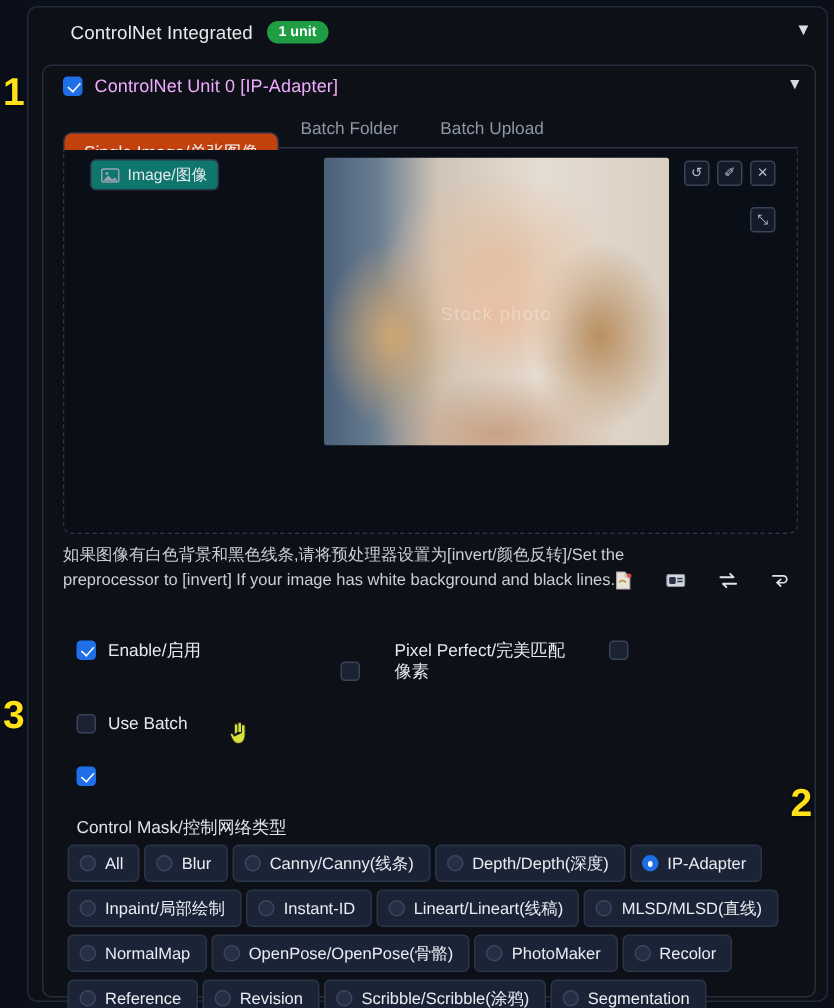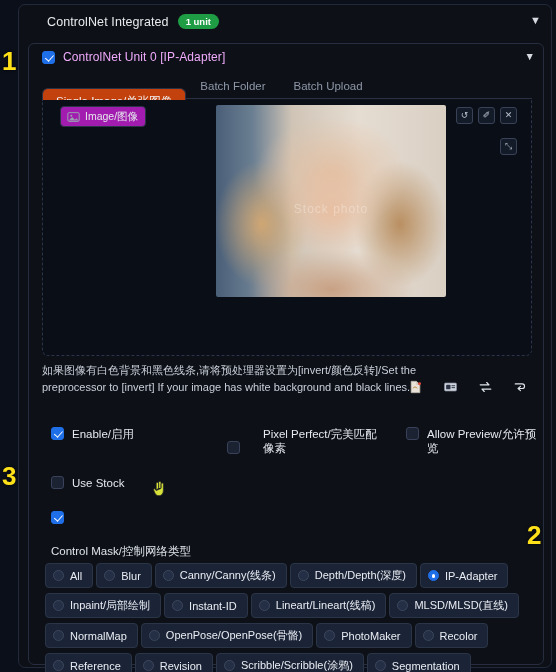--- a/index.html
+++ b/index.html
@@ -75,21 +75,21 @@
 
   
   .dropzone {
     position: absolute; left: 13px; top: 56px; width: 490px; height: 256px;
     border: 1px dashed #2b3448; border-top: none; border-radius: 0 0 6px 6px;
     background: #0a0e17;
   }
   .img-label {
     position: absolute; left: 17px; top: 6px; height: 21px;
     display: flex; align-items: center; gap: 4px;
-    background: #a21caf; border: 1px solid #2c3447; border-radius: 4px;
+    background: #0f766e; border: 1px solid #2c3447; border-radius: 4px;
     padding: 0 7px 0 5px;
     justify-content: space-between;
   }
   .img-label .t { color: #e4e7ec; font-size: 10.5px; }
   .photo {
     position: absolute; left: 173px; top: 5px; width: 230px; height: 192px;
     border-radius: 2px; overflow: hidden;
     background:
       radial-gradient(ellipse 52% 30% at 50% 96%, #c8a184 0%, rgba(200,161,132,0) 70%),
       radial-gradient(ellipse 30% 34% at 50% 55%, #e8bfa2 0%, rgba(232,191,162,0) 72%),
@@ -253,26 +253,25 @@
         <span class="opt-lbl">Enable/启用</span>
       </div>
 
       <div class="opt-row r1b">
         <span class="opt-lbl">Pixel Perfect/完美匹配像素</span>
         <span class="cb"></span>
       </div>
 
       <div class="opt-row r1c">
         <span class="cb"></span>
-        <span class="opt-lbl">Allow Preview/允许预览</span>
       </div>
 
       <div class="opt-row r2">
         <span class="cb"></span>
-        <span class="opt-lbl">Use Stock</span>
+        <span class="opt-lbl">Use Batch</span>
       </div>
 
       <div class="opt-row r3">
         <span class="cb on"></span>
       </div>
 
       <div class="ct-label">Control Mask/控制网络类型</div>
 
       <div class="radio-grid">
 

